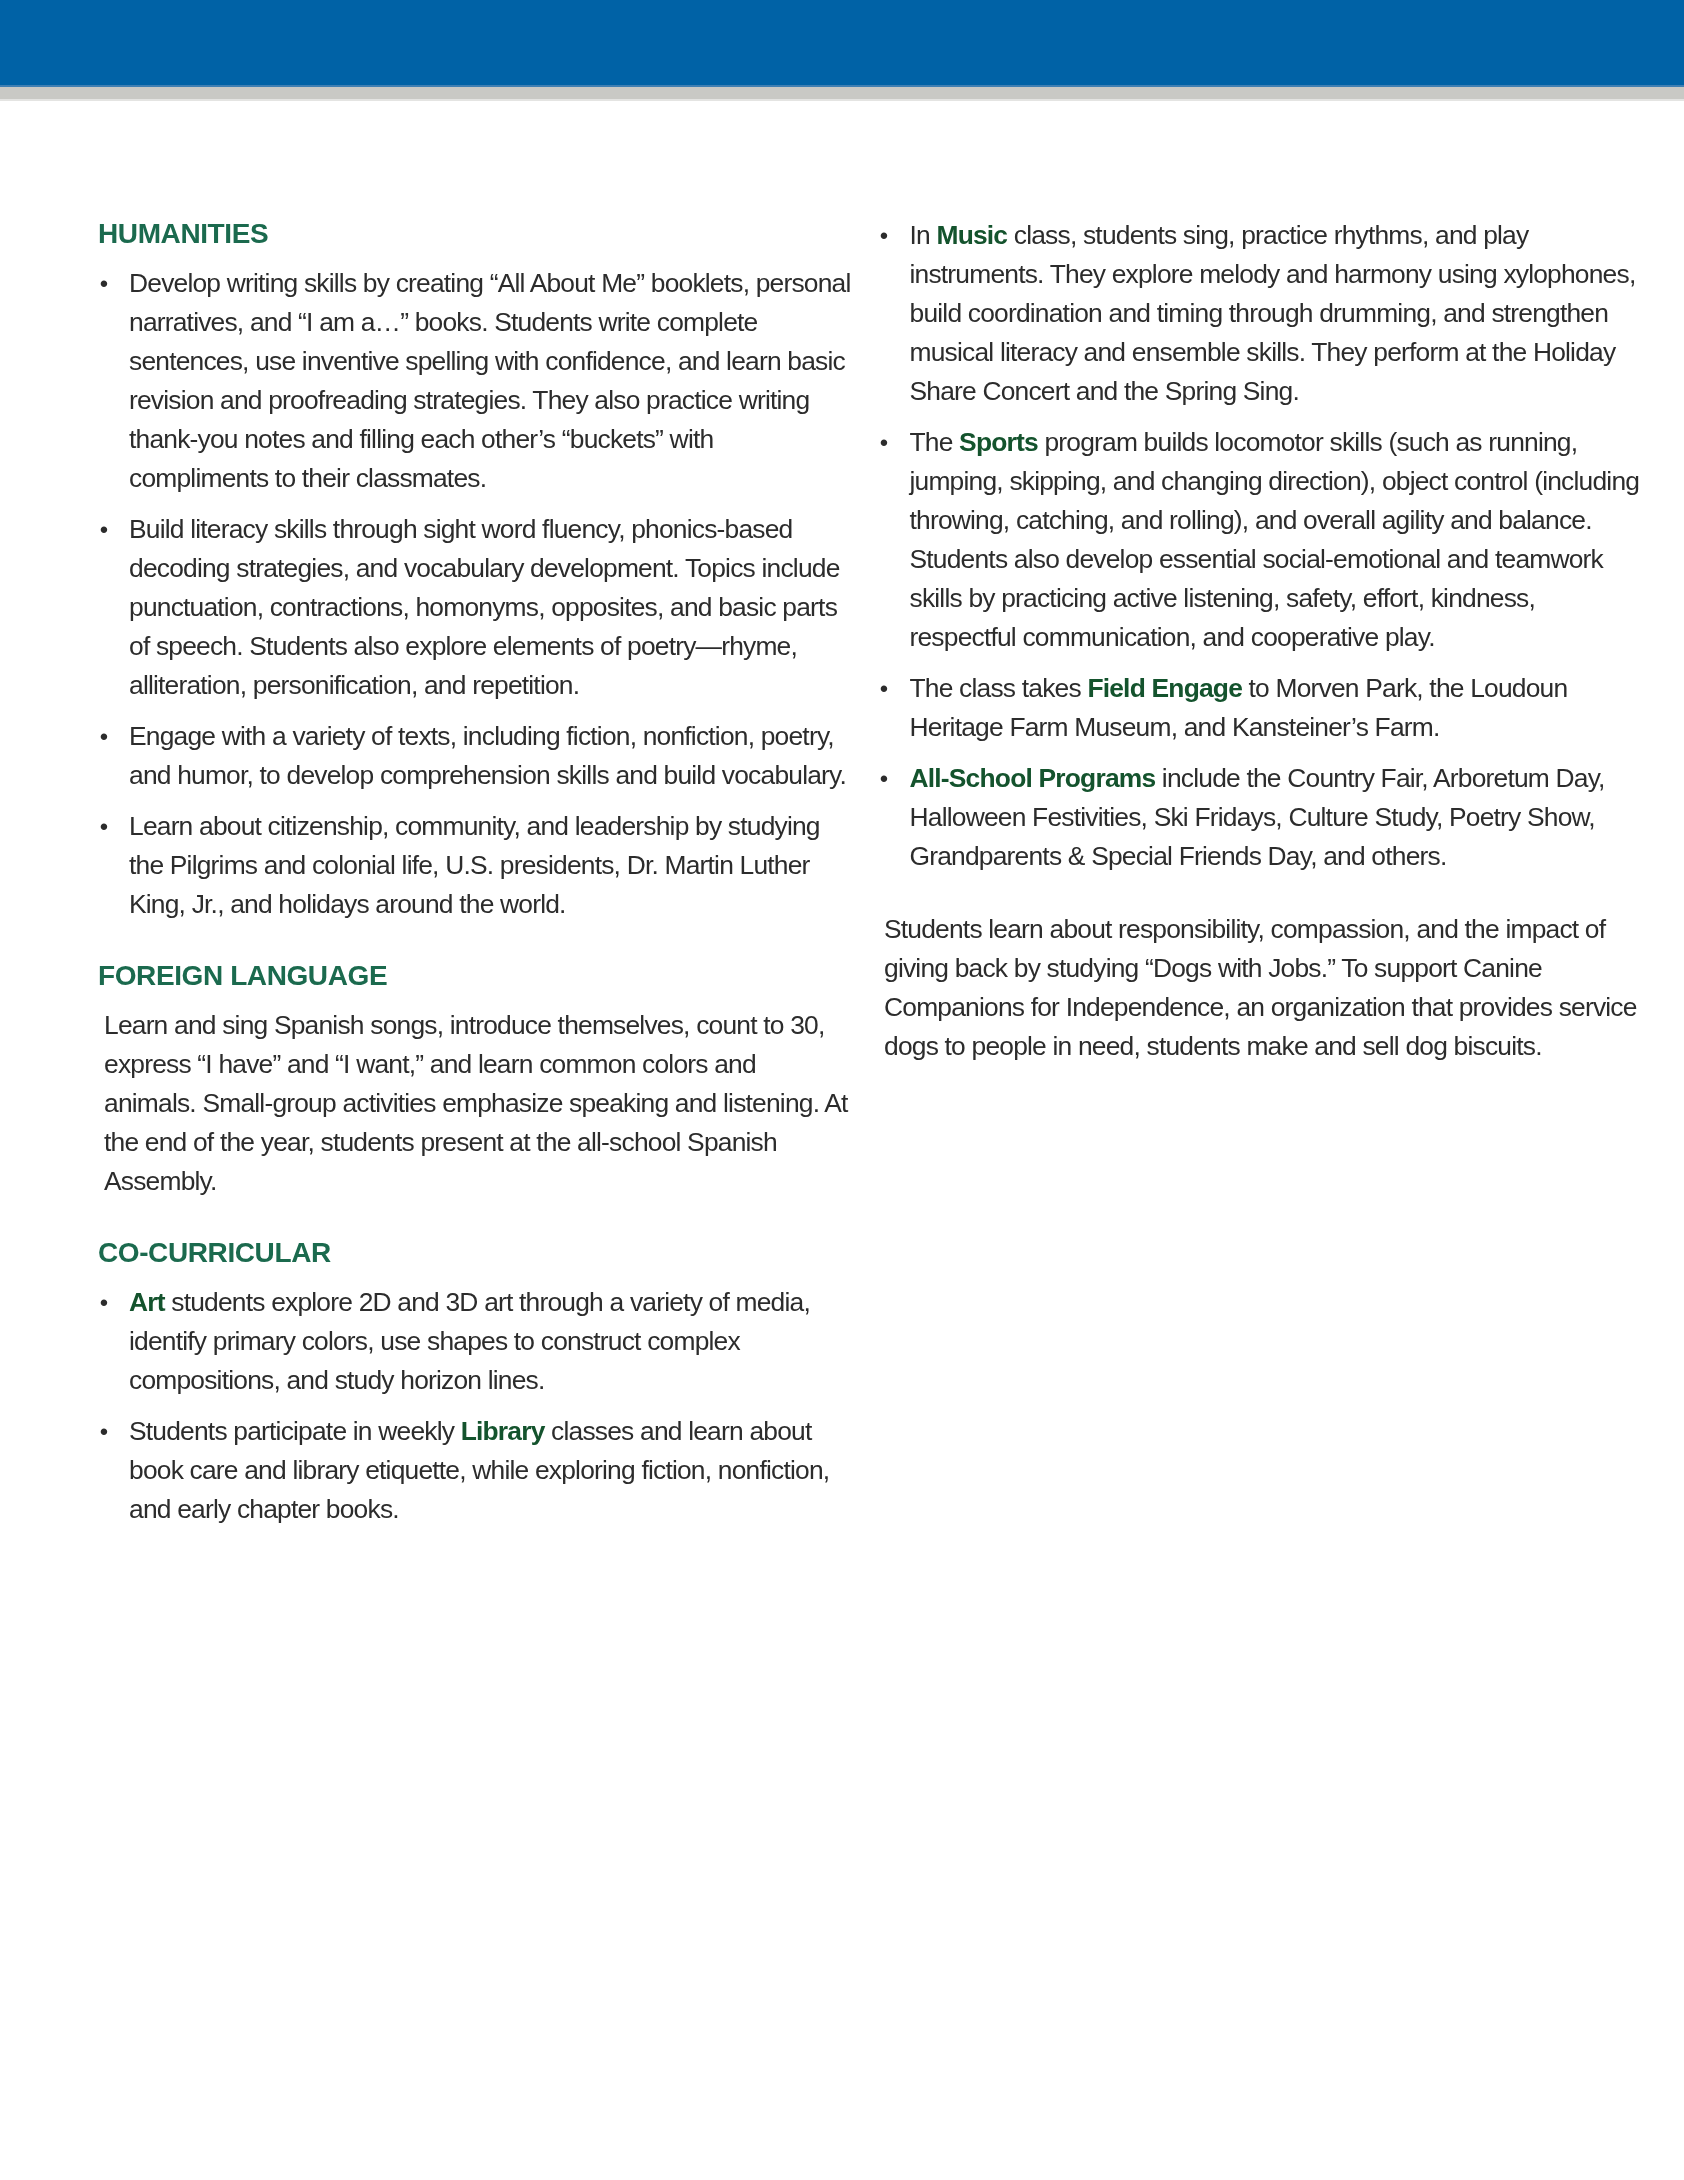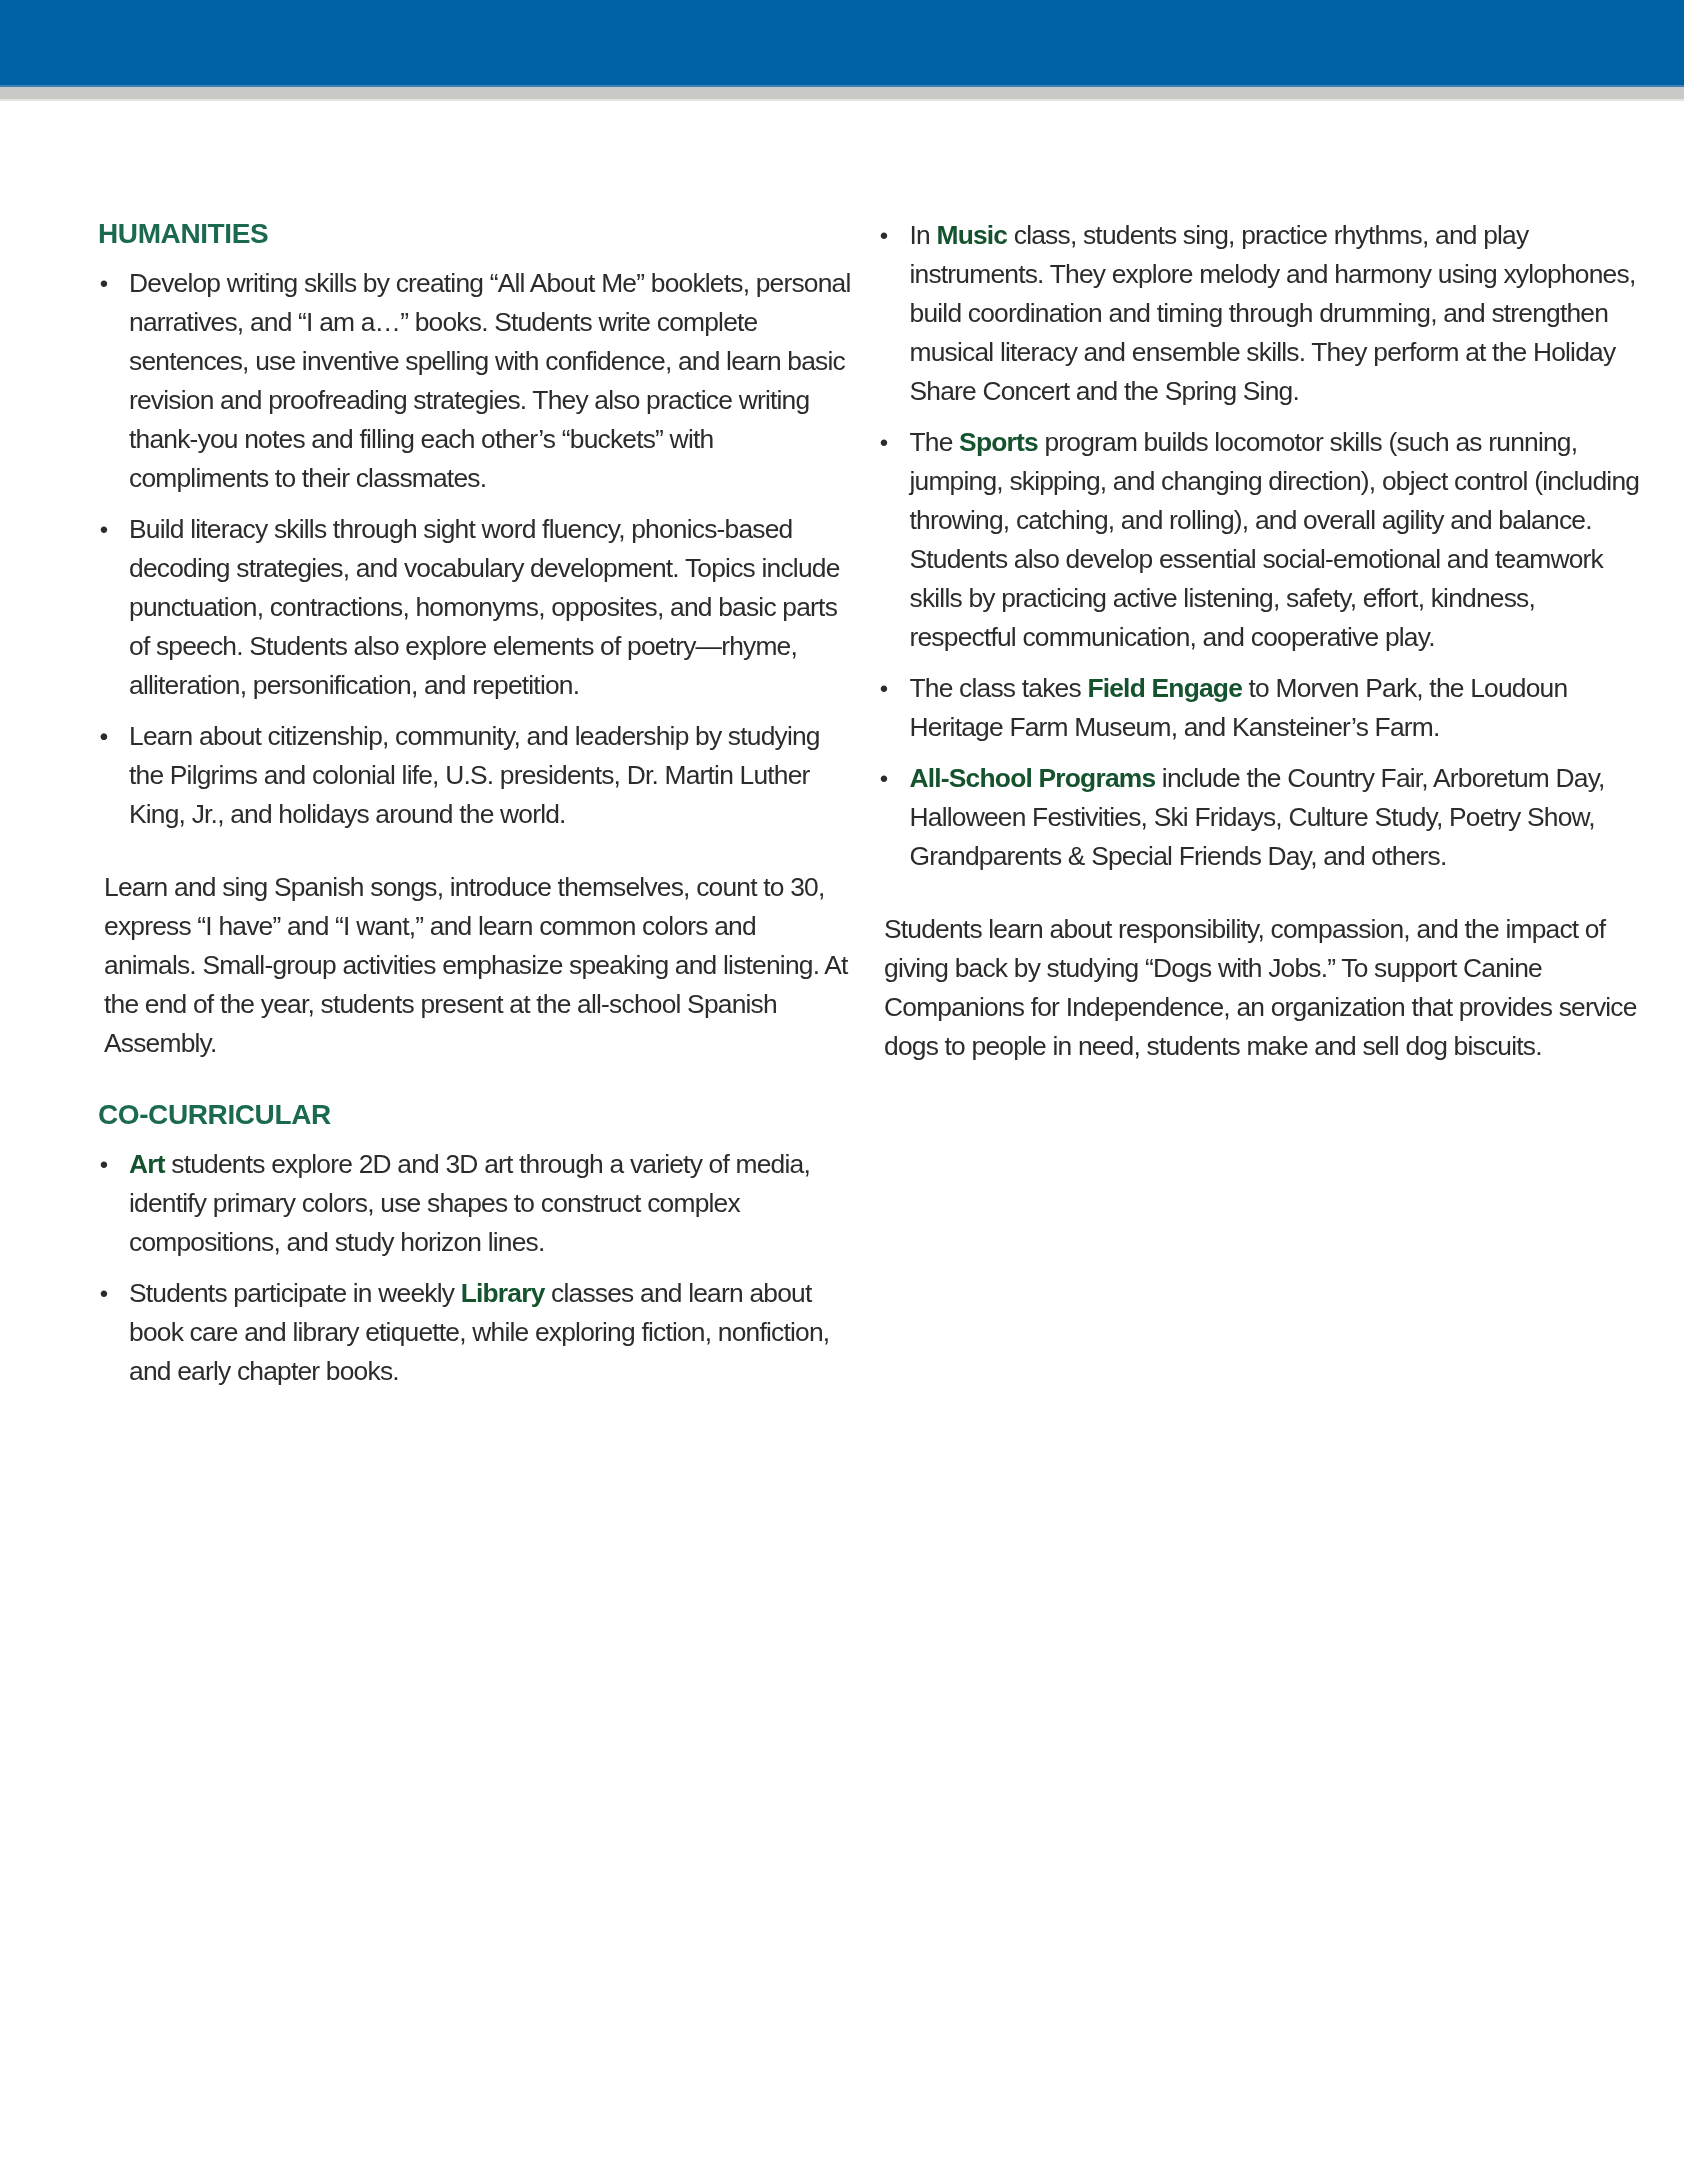--- a/index.html
+++ b/index.html
@@ -104,26 +104,27 @@
 <div class="gray-band"></div>
 <div class="gray-band-edge"></div>
 
 <div class="column col-left">
 
   <div class="section">
     <h2 class="section-heading">HUMANITIES</h2>
     <ul class="bullets">
       <li><span class="bullet">•</span><span>Develop writing skills by creating “All About Me” booklets, personal narratives, and “I am a…” books. Students write complete sentences, use inventive spelling with confidence, and learn basic revision and proofreading strategies. They also practice writing thank-you notes and filling each other’s “buckets” with compliments to their classmates.</span></li>
       <li><span class="bullet">•</span><span>Build literacy skills through sight word fluency, phonics-based decoding strategies, and vocabulary development. Topics include punctuation, contractions, homonyms, opposites, and basic parts of speech. Students also explore elements of poetry—rhyme, alliteration, personification, and repetition.</span></li>
-      <li><span class="bullet">•</span></li>
+      <li><span class="bullet">•</span><span>Engage with a variety of texts, including fiction, nonfiction, poetry, and humor, to develop comprehension skills and build vocabulary.</span></li>
       <li><span class="bullet">•</span><span>Learn about citizenship, community, and leadership by studying the Pilgrims and colonial life, U.S. presidents, Dr. Martin Luther King, Jr., and holidays around the world.</span></li>
     </ul>
   </div>
 
   <div class="section">
+    <h2 class="section-heading">FOREIGN LANGUAGE</h2>
     <p class="para">Learn and sing Spanish songs, introduce themselves, count to 30, express “I have” and “I want,” and learn common colors and animals. Small-group activities emphasize speaking and listening. At the end of the year, students present at the all-school Spanish Assembly.</p>
   </div>
 
   <div class="section">
     <h2 class="section-heading">CO-CURRICULAR</h2>
     <ul class="bullets">
       <li><span class="bullet">•</span><span></span><b>Art</b><span> students explore 2D and 3D art through a variety of media, identify primary colors, use shapes to construct complex compositions, and study horizon lines.</span></li>
       <li><span class="bullet">•</span><span>Students participate in weekly </span><b>Library</b><span> classes and learn about book care and library etiquette, while exploring fiction, nonfiction, and early chapter books.</span></li>
     </ul>
   </div>

